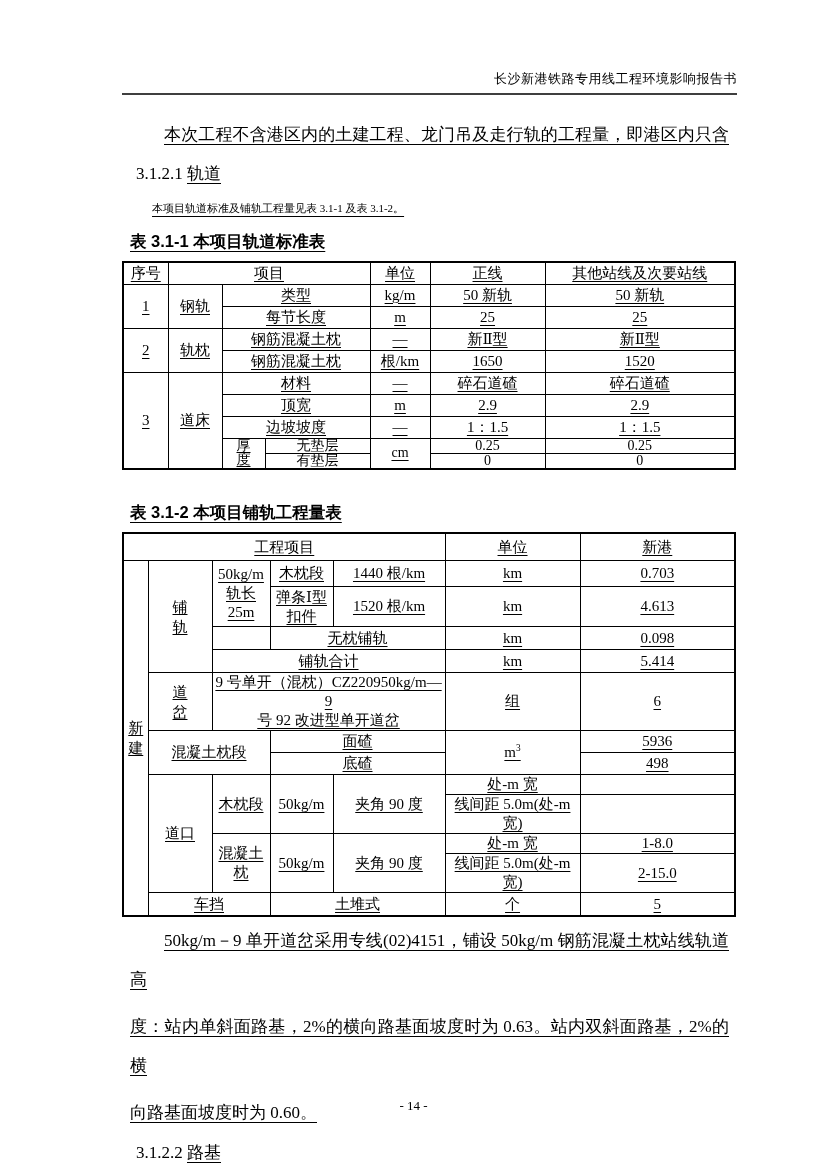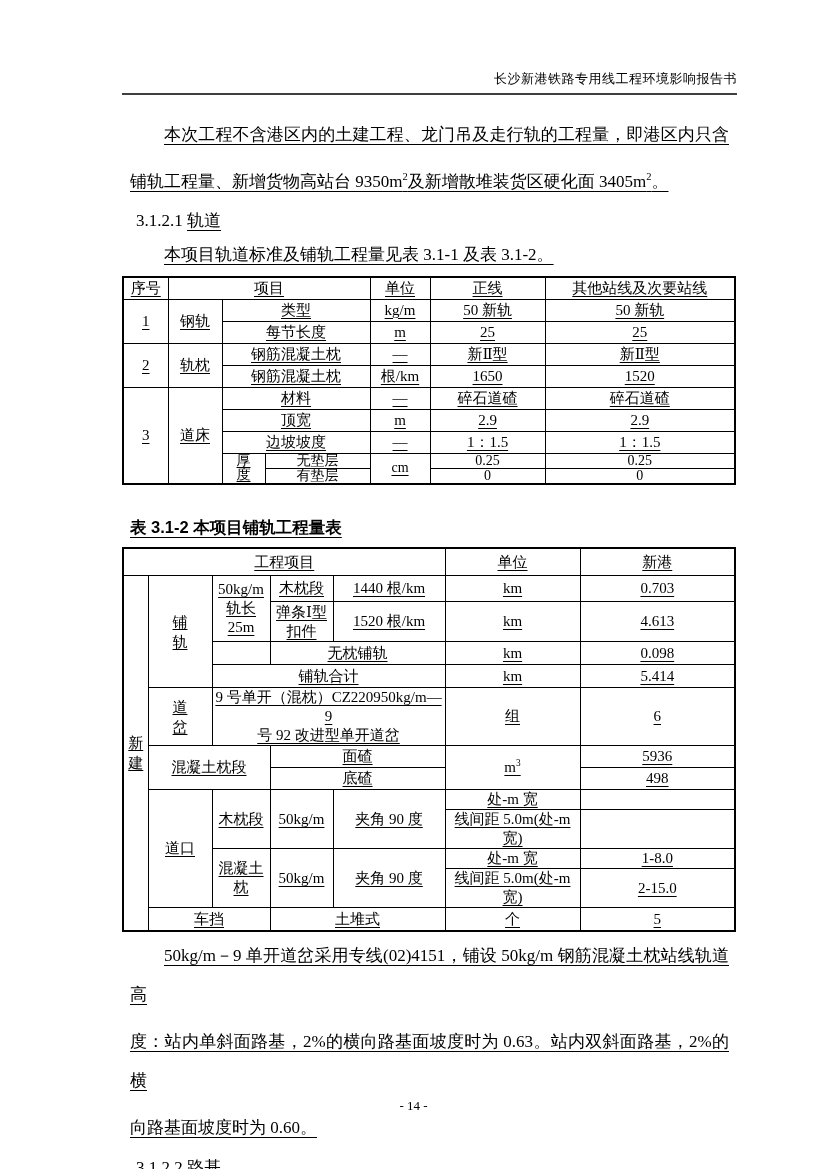--- a/index.html
+++ b/index.html
@@ -15,21 +15,21 @@
 
   p { margin:8px; }
   .body-line { font-size:17px; line-height:39px; }
   .u { text-decoration:underline; text-underline-offset:4px; text-decoration-thickness:1px; }
   .indent { text-indent:2em; }
   .just { text-align:justify; text-align-last:justify; }
   sup { font-size:0.62em; line-height:0; }
 
   .p-intro-1 { margin-top:20px; }
   .sec { font-size:17px; line-height:24px; margin:6px 0 0 14px; font-weight:normal; }
-  .p-ref { margin-top:9px; line-height:26px; font-size:17px; }
+  .p-ref { margin-top:9px; line-height:26px; font-size:11px; }
   .tbl-title { margin-top:5px; font-size:16.5px; font-weight:bold; line-height:24px;
                font-family:"Liberation Sans","DejaVu Sans",sans-serif; }
   .mt-t2 { margin-top:30px; }
 
   table.doc { border-collapse:collapse; table-layout:fixed; width:612px;
               border:2px solid #000; margin-top:4px; }
   table.doc td { border:1px solid #000; text-align:center; vertical-align:middle;
                  font-size:15px; line-height:19px; padding:0 2px;
                  text-decoration:underline; text-underline-offset:3px;
                  text-decoration-thickness:1px; overflow:hidden; }
@@ -49,26 +49,26 @@
 </head>
 <body>
 
 <div class="page">
   <div class="content">
 
     <p class="doc-header">长沙新港铁路专用线工程环境影响报告书</p>
     <div class="header-rule"></div>
 
     <p class="body-line indent just u p-intro-1">本次工程不含港区内的土建工程、龙门吊及走行轨的工程量，即港区内只含</p>
-    <p class="body-line u"><span>铺轨工程量、新增货物高站台 9350m</span><sup>2</sup><span>及新增散堆装货区硬化面 3405m</span><sup>2</sup><span>。</span></p>
 
     <p class="sec"><span>3.1.2.1</span>&nbsp;<span class="u">轨道</span></p>
 
     <p class="p-ref indent u">本项目轨道标准及铺轨工程量见表 3.1-1 及表 3.1-2。</p>
 
+    <p class="tbl-title u">表 3.1-1 本项目轨道标准表</p>
 
     <table class="doc">
       <colgroup>
         <col style="width:45px">
           <col style="width:54px">
           <col style="width:43px">
         <col style="width:105px">
           <col style="width:60px">
           <col style="width:115px">
           <col style="width:190px">

